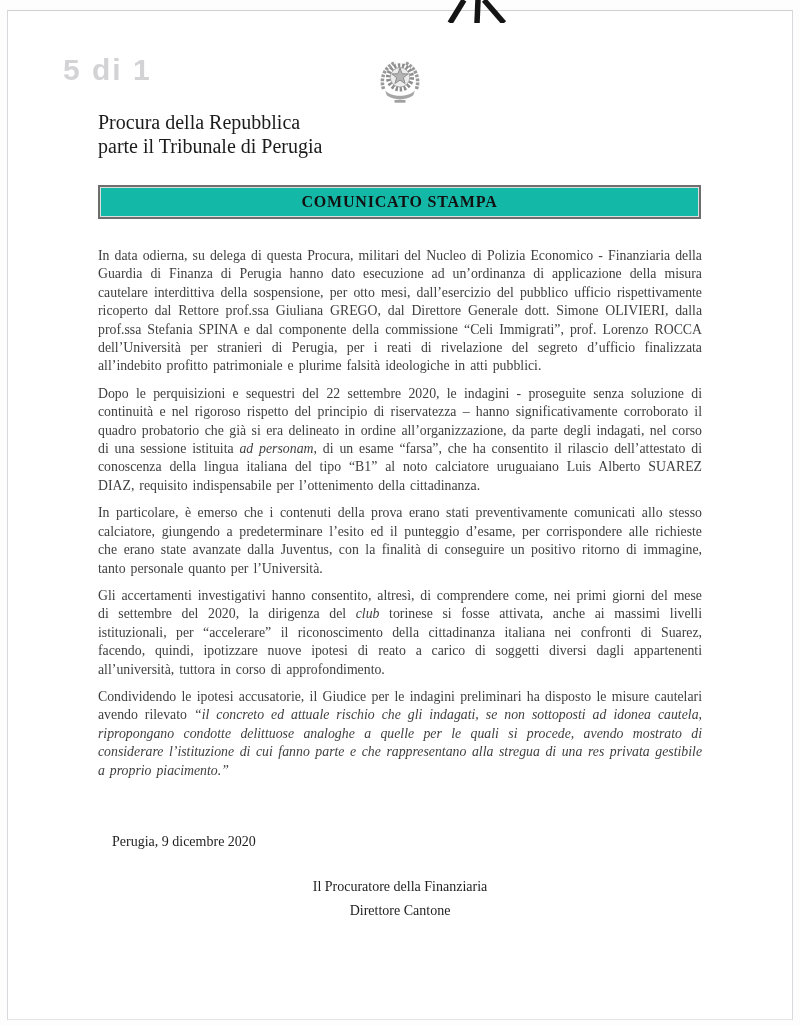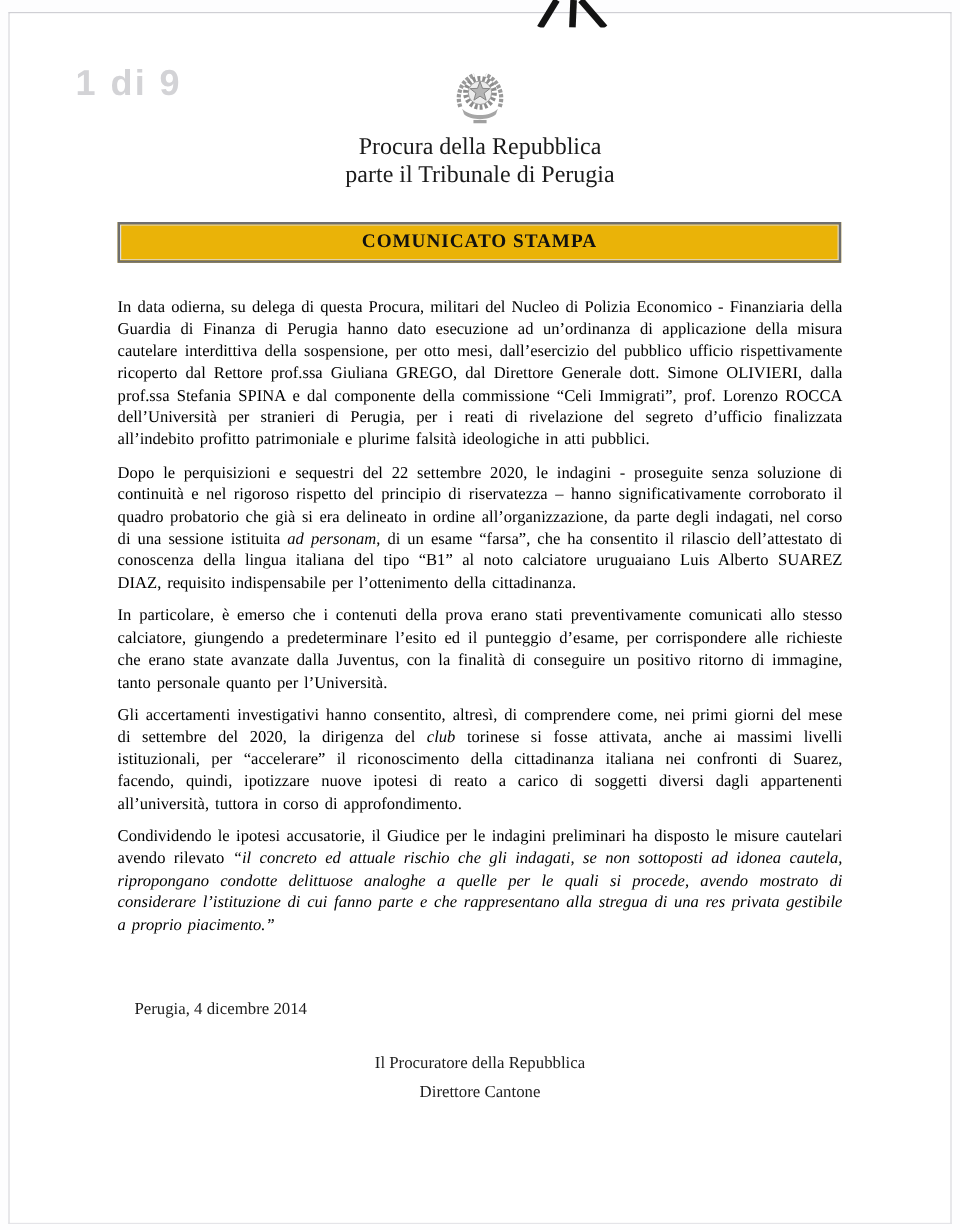--- a/index.html
+++ b/index.html
@@ -32,42 +32,41 @@
     position: absolute; left: 55px; top: 42px;
     font-family: "Liberation Sans", sans-serif;
     font-size: 30px; font-weight: 600;
     letter-spacing: 2px;
     color: #d3d3d6;
     user-select: none;
   }
 
   .letterhead {
     position: absolute; left: 90px; top: 46px; width: 604px;
-    text-align: center;
   }
   .emblem { display: block; margin: 0 auto 3px auto; }
   .org-line { font-size: 20px; line-height: 24px; color: #1b1b1b; }
 
   .banner {
     position: absolute; left: 90px; top: 174px; width: 599px; height: 30px;
-    background: #eab308;
+    background: #14b8a6;
     border: 2px solid #6e6e6e;
     box-shadow: inset 0 0 0 1px #dedede;
     text-align: center;
   }
   .banner span {
     font-size: 16px; font-weight: bold; letter-spacing: 0.8px;
     line-height: 30px; color: #111111;
   }
 
   .body-col {
     position: absolute; left: 90px; top: 236px; width: 604px;
     font-size: 13.8px; line-height: 18.4px;
     text-align: justify;
-    color: #000000;
+    color: #404040;
   }
   .body-col p { margin: 0 0 9px 0; word-spacing: 1.5px; }
   .body-col p:last-child { margin-bottom: 14px; }
   .body-col em { font-style: italic; }
 
   .date-line {
     position: absolute; left: 104px; top: 823px;
     font-size: 14px; color: #1e1e1e;
   }
 
@@ -82,21 +81,21 @@
 <div class="canvas">
 
   <svg class="top-glyph" viewBox="0 0 70 23" aria-hidden="true">
     <line x1="8" y1="23" x2="22" y2="0" stroke="#141414" stroke-width="5.5"></line>
     <line x1="36" y1="0" x2="35" y2="23" stroke="#141414" stroke-width="5.5"></line>
     <line x1="42" y1="0" x2="62" y2="23" stroke="#141414" stroke-width="5.5"></line>
   </svg>
 
   <div class="page">
 
-    <div class="page-indicator">1 di 9</div>
+    <div class="page-indicator">5 di 1</div>
 
     <div class="letterhead">
 
       <svg class="emblem" viewBox="0 0 64 62" width="50" height="50" aria-hidden="true">
         <path d="M11,40 C6,26 13,11 26,6" fill="none" stroke="#9a9a9a" stroke-width="4.5" stroke-dasharray="3.5 1.6"></path>
         <path d="M53,40 C58,26 51,11 38,6" fill="none" stroke="#9a9a9a" stroke-width="4.5" stroke-dasharray="3.5 1.6"></path>
         <circle cx="32" cy="25" r="15" fill="none" stroke="#8d8d8d" stroke-width="6" stroke-dasharray="3 2.2"></circle>
         <circle cx="32" cy="25" r="12.5" fill="#ececec" stroke="#9a9a9a" stroke-width="1"></circle>
         <path d="M32,13 L34.7,20.3 L42.5,20.6 L36.4,25.4 L38.5,32.9 L32,28.6 L25.5,32.9 L27.6,25.4 L21.5,20.6 L29.3,20.3 Z" fill="#b4b4b4" stroke="#7f7f7f" stroke-width="1"></path>
         <path d="M13,42 C21,51 43,51 51,42 L49,48 C41,55 23,55 15,48 Z" fill="#a6a6a6"></path>
@@ -121,21 +120,21 @@
         <span>In particolare, è emerso che i contenuti della prova erano stati preventivamente comunicati allo stesso calciatore, giungendo a predeterminare l’esito ed il punteggio d’esame, per corrispondere alle richieste che erano state avanzate dalla Juventus, con la finalità di conseguire un positivo ritorno di immagine, tanto personale quanto per l’Università.</span>
       </p>
       <p>
         <span>Gli accertamenti investigativi hanno consentito, altresì, di comprendere come, nei primi giorni del mese di settembre del 2020, la dirigenza del </span><em>club</em><span> torinese si fosse attivata, anche ai massimi livelli istituzionali, per “accelerare” il riconoscimento della cittadinanza italiana nei confronti di Suarez, facendo, quindi, ipotizzare nuove ipotesi di reato a carico di soggetti diversi dagli appartenenti all’università, tuttora in corso di approfondimento.</span>
       </p>
       <p>
         <span>Condividendo le ipotesi accusatorie, il Giudice per le indagini preliminari ha disposto le misure cautelari avendo rilevato </span><em>“il concreto ed attuale rischio che gli indagati, se non sottoposti ad idonea cautela, ripropongano condotte delittuose analoghe a quelle per le quali si procede, avendo mostrato di considerare l’istituzione di cui fanno parte e che rappresentano alla stregua di una res privata gestibile a proprio piacimento.”</em>
       </p>
     </div>
 
-    <div class="date-line">Perugia, 4 dicembre 2014</div>
+    <div class="date-line">Perugia, 9 dicembre 2020</div>
 
     <div class="signature">
-      <div>Il Procuratore della Repubblica</div>
+      <div>Il Procuratore della Finanziaria</div>
       <div>Direttore Cantone</div>
     </div>
 
   </div>
 </div>
 
 </body></html>

